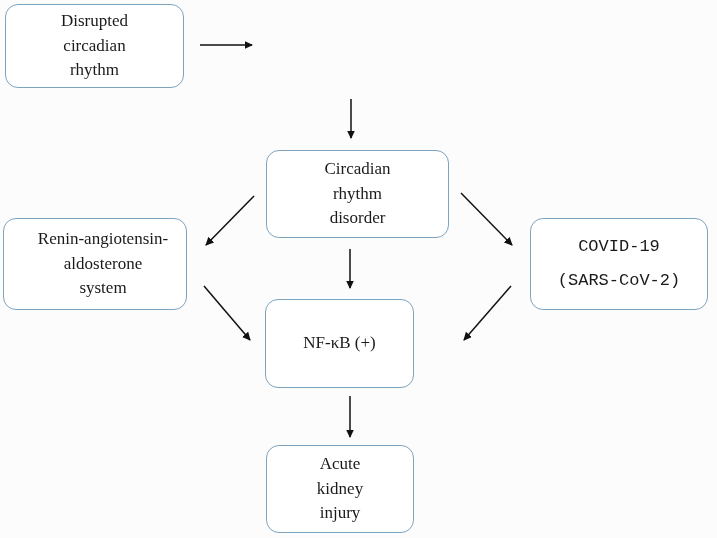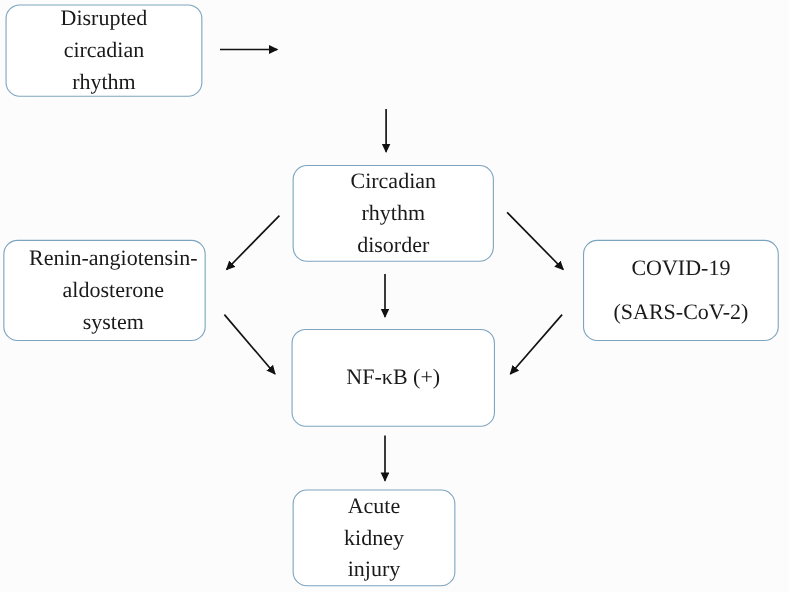--- a/index.html
+++ b/index.html
@@ -24,31 +24,31 @@
   .node {
     position: absolute;
     box-sizing: border-box;
     border: 1.6px solid #7da4bf;
     border-radius: 13px;
     background: #ffffff;
     display: flex;
     align-items: center;
     justify-content: center;
     text-align: center;
-    font-size: 20px;
+    font-size: 17px;
     line-height: 1.45;
     color: #1a1a1a;
     white-space: pre-line;
   }
   #n-disrupted { left: 5px;   top: 4px;   width: 179px; height: 84px; }
   #n-bmal1     { left: 265px; top: 3px;   width: 185px; height: 86px; }
   #n-crd       { left: 266px; top: 150px; width: 183px; height: 88px; }
   #n-raas      { left: 3px;   top: 218px; width: 184px; height: 92px; padding-left: 16px; }
-  #n-covid     { left: 530px; top: 218px; width: 178px; height: 92px; line-height: 2.0; }
-  #n-nfkb      { left: 265px; top: 299px; width: 185px; height: 89px; }
+  #n-covid     { left: 530px; top: 218px; width: 178px; height: 92px; line-height: 2.0; font-family: Liberation Mono, monospace; }
+  #n-nfkb      { left: 265px; top: 299px; width: 149px; height: 89px; }
   #n-aki       { left: 266px; top: 445px; width: 148px; height: 88px; }
   line {
     stroke: #111111;
     stroke-width: 1.5;
   }
 </style>
 </head>
 <body>
 
 <div class="canvas">

